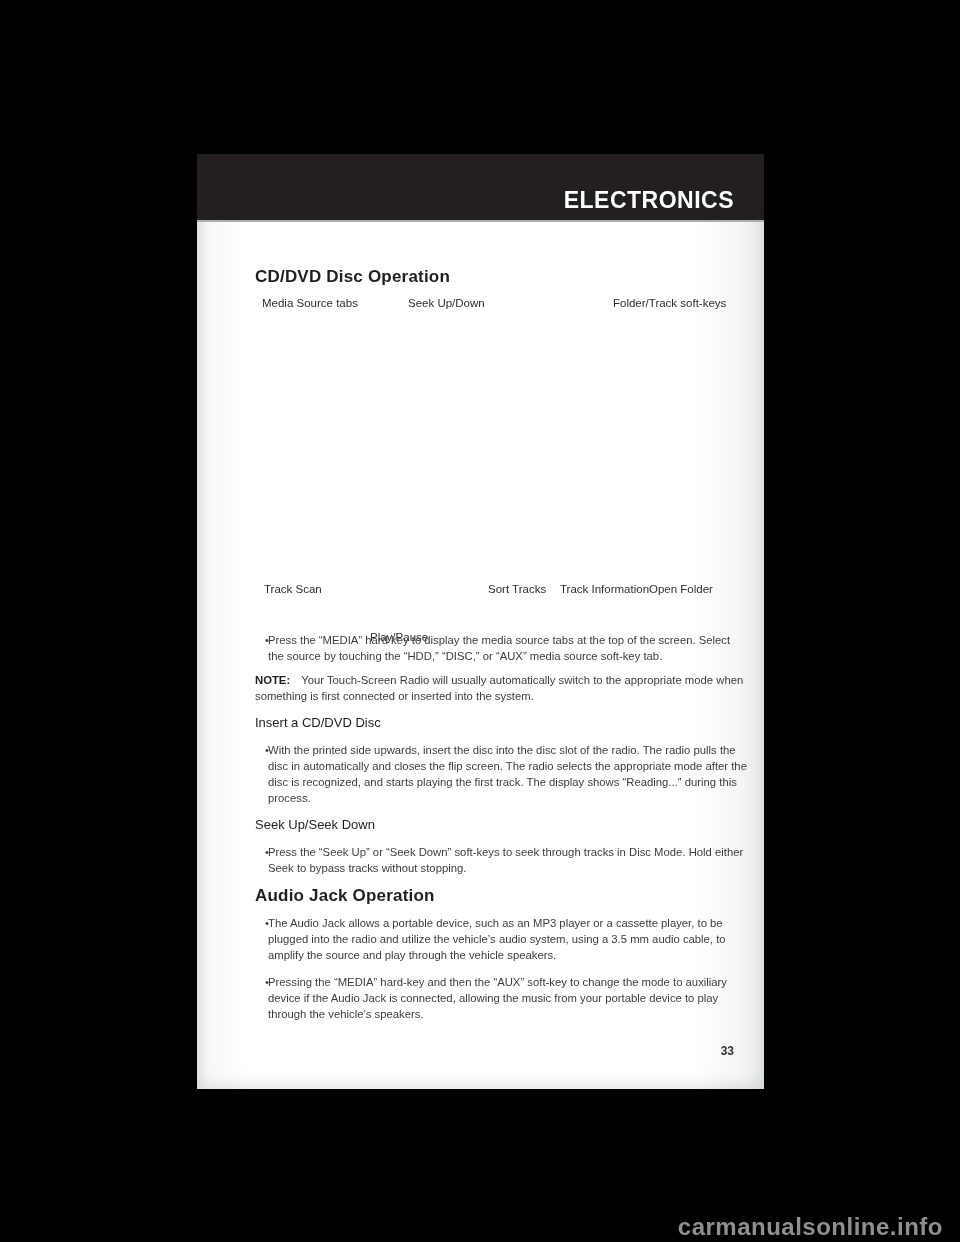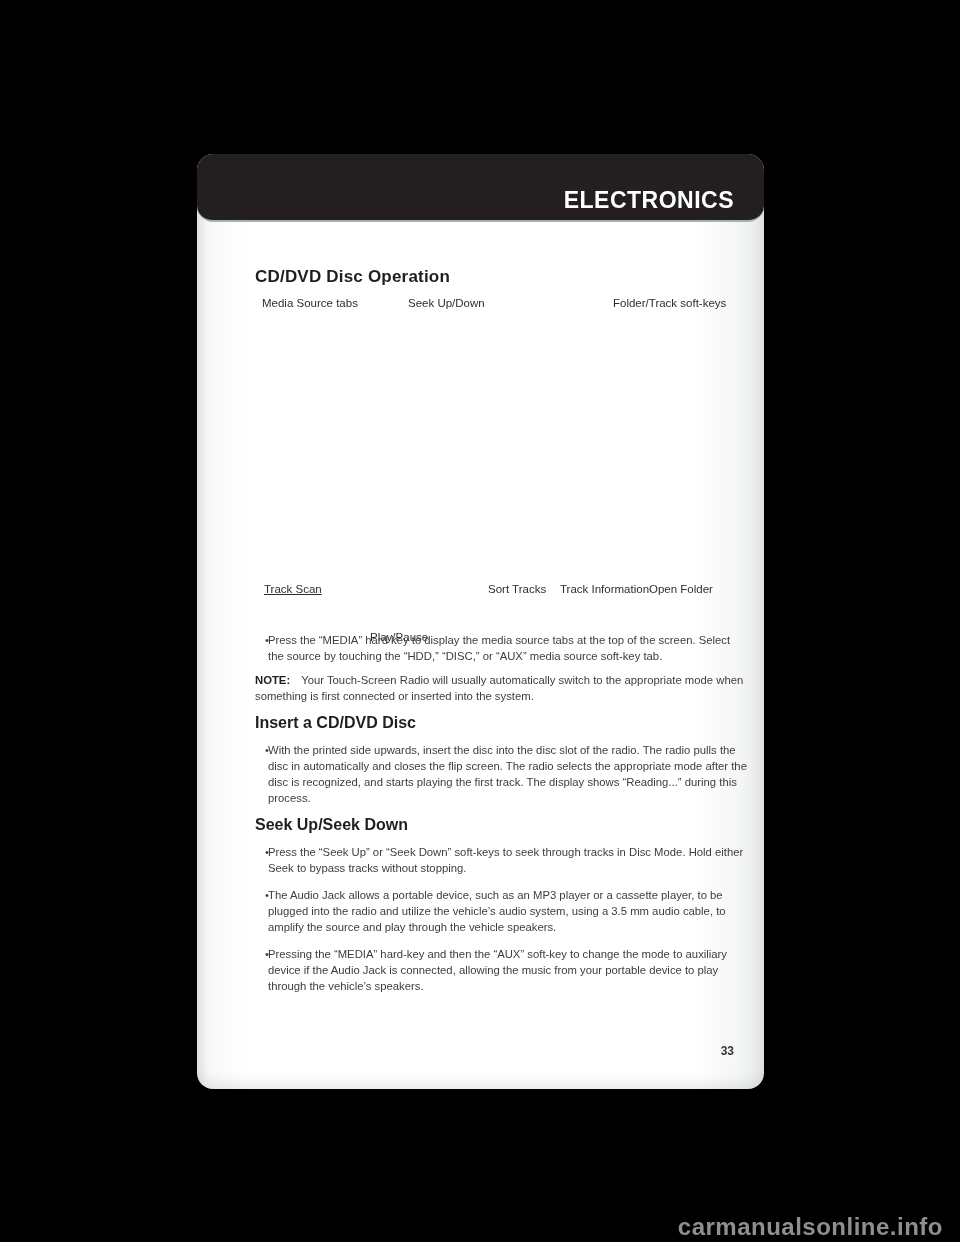--- a/index.html
+++ b/index.html
@@ -1,15 +1,15 @@
 <!DOCTYPE html>
 <html><head>
 <meta charset="utf-8">
 <style>
-  * { margin:0; padding:0; box-sizing:border-box;border-radius:16px; }
+  * { margin:0; padding:0; box-sizing:border-box; }
   html,body { width:960px; height:1242px; }
   body {
     background:#000000;
     font-family:"Liberation Sans", sans-serif;
     position:relative;
     overflow:hidden;
   }
 
   
   .page {
@@ -47,21 +47,21 @@
 
   
   .cap {
     position:absolute;
     font-size:11.5px; color:#2e2e2e;
     white-space:nowrap;
   }
   .cap-media  { left:65px;  top:143px; }
   .cap-seek   { left:211px; top:143px; }
   .cap-folder { left:416px; top:143px; }
-  .cap-scan   { left:67px;  top:429px;text-decoration:underline; }
+  .cap-scan   { left:67px;  top:429px; }
   .cap-play   { left:173px; top:429px;margin-top:48px; }
   .cap-sort   { left:291px; top:429px; }
   .cap-info   { left:363px; top:429px; }
   .cap-open   { left:452px; top:429px; }
 
   .figure-area {
     position:absolute; left:60px; top:160px;
     width:450px; height:260px;
     
   }
@@ -78,21 +78,21 @@
     margin-top:11px;
   }
   .bullet .dot { width:13px; flex:0 0 13px; padding-left:10px; }
   .bullet .dot::before { content:"\2022"; }
   .bullet .btext { flex:1 1 auto; }
 
   .note { margin-bottom:9px; }
   .note-label { font-weight:700; color:#1f1f1f; margin-right:11px; }
 
   .h3 {
-    font-size:16px; font-weight:700; color:#1f1f1f;
+    font-size:13px; font-weight:400; color:#1f1f1f;
     margin:11px 0 6px 0;
   }
   .h2 {
     font-size:17px; font-weight:700; color:#1f1f1f;
     letter-spacing:0.2px;
     margin:12px 0 7px 0;
   }
 
   .page-number {
     position:absolute; right:30px; top:890px;
@@ -147,20 +147,21 @@
       <span class="btext">With the printed side upwards, insert the disc into the disc slot of the radio. The radio pulls the disc in automatically and closes the flip screen. The radio selects the appropriate mode after the disc is recognized, and starts playing the first track. The display shows “Reading...” during this process.</span>
     </div>
 
     <div class="h3">Seek Up/Seek Down</div>
 
     <div class="bullet">
       <span class="dot"></span>
       <span class="btext">Press the “Seek Up” or “Seek Down” soft-keys to seek through tracks in Disc Mode. Hold either Seek to bypass tracks without stopping.</span>
     </div>
 
+    <div class="h2">Audio Jack Operation</div>
 
     <div class="bullet">
       <span class="dot"></span>
       <span class="btext">The Audio Jack allows a portable device, such as an MP3 player or a cassette player, to be plugged into the radio and utilize the vehicle’s audio system, using a 3.5 mm audio cable, to amplify the source and play through the vehicle speakers.</span>
     </div>
     <div class="bullet">
       <span class="dot"></span>
       <span class="btext">Pressing the “MEDIA” hard-key and then the “AUX” soft-key to change the mode to auxiliary device if the Audio Jack is connected, allowing the music from your portable device to play through the vehicle’s speakers.</span>
     </div>
 

